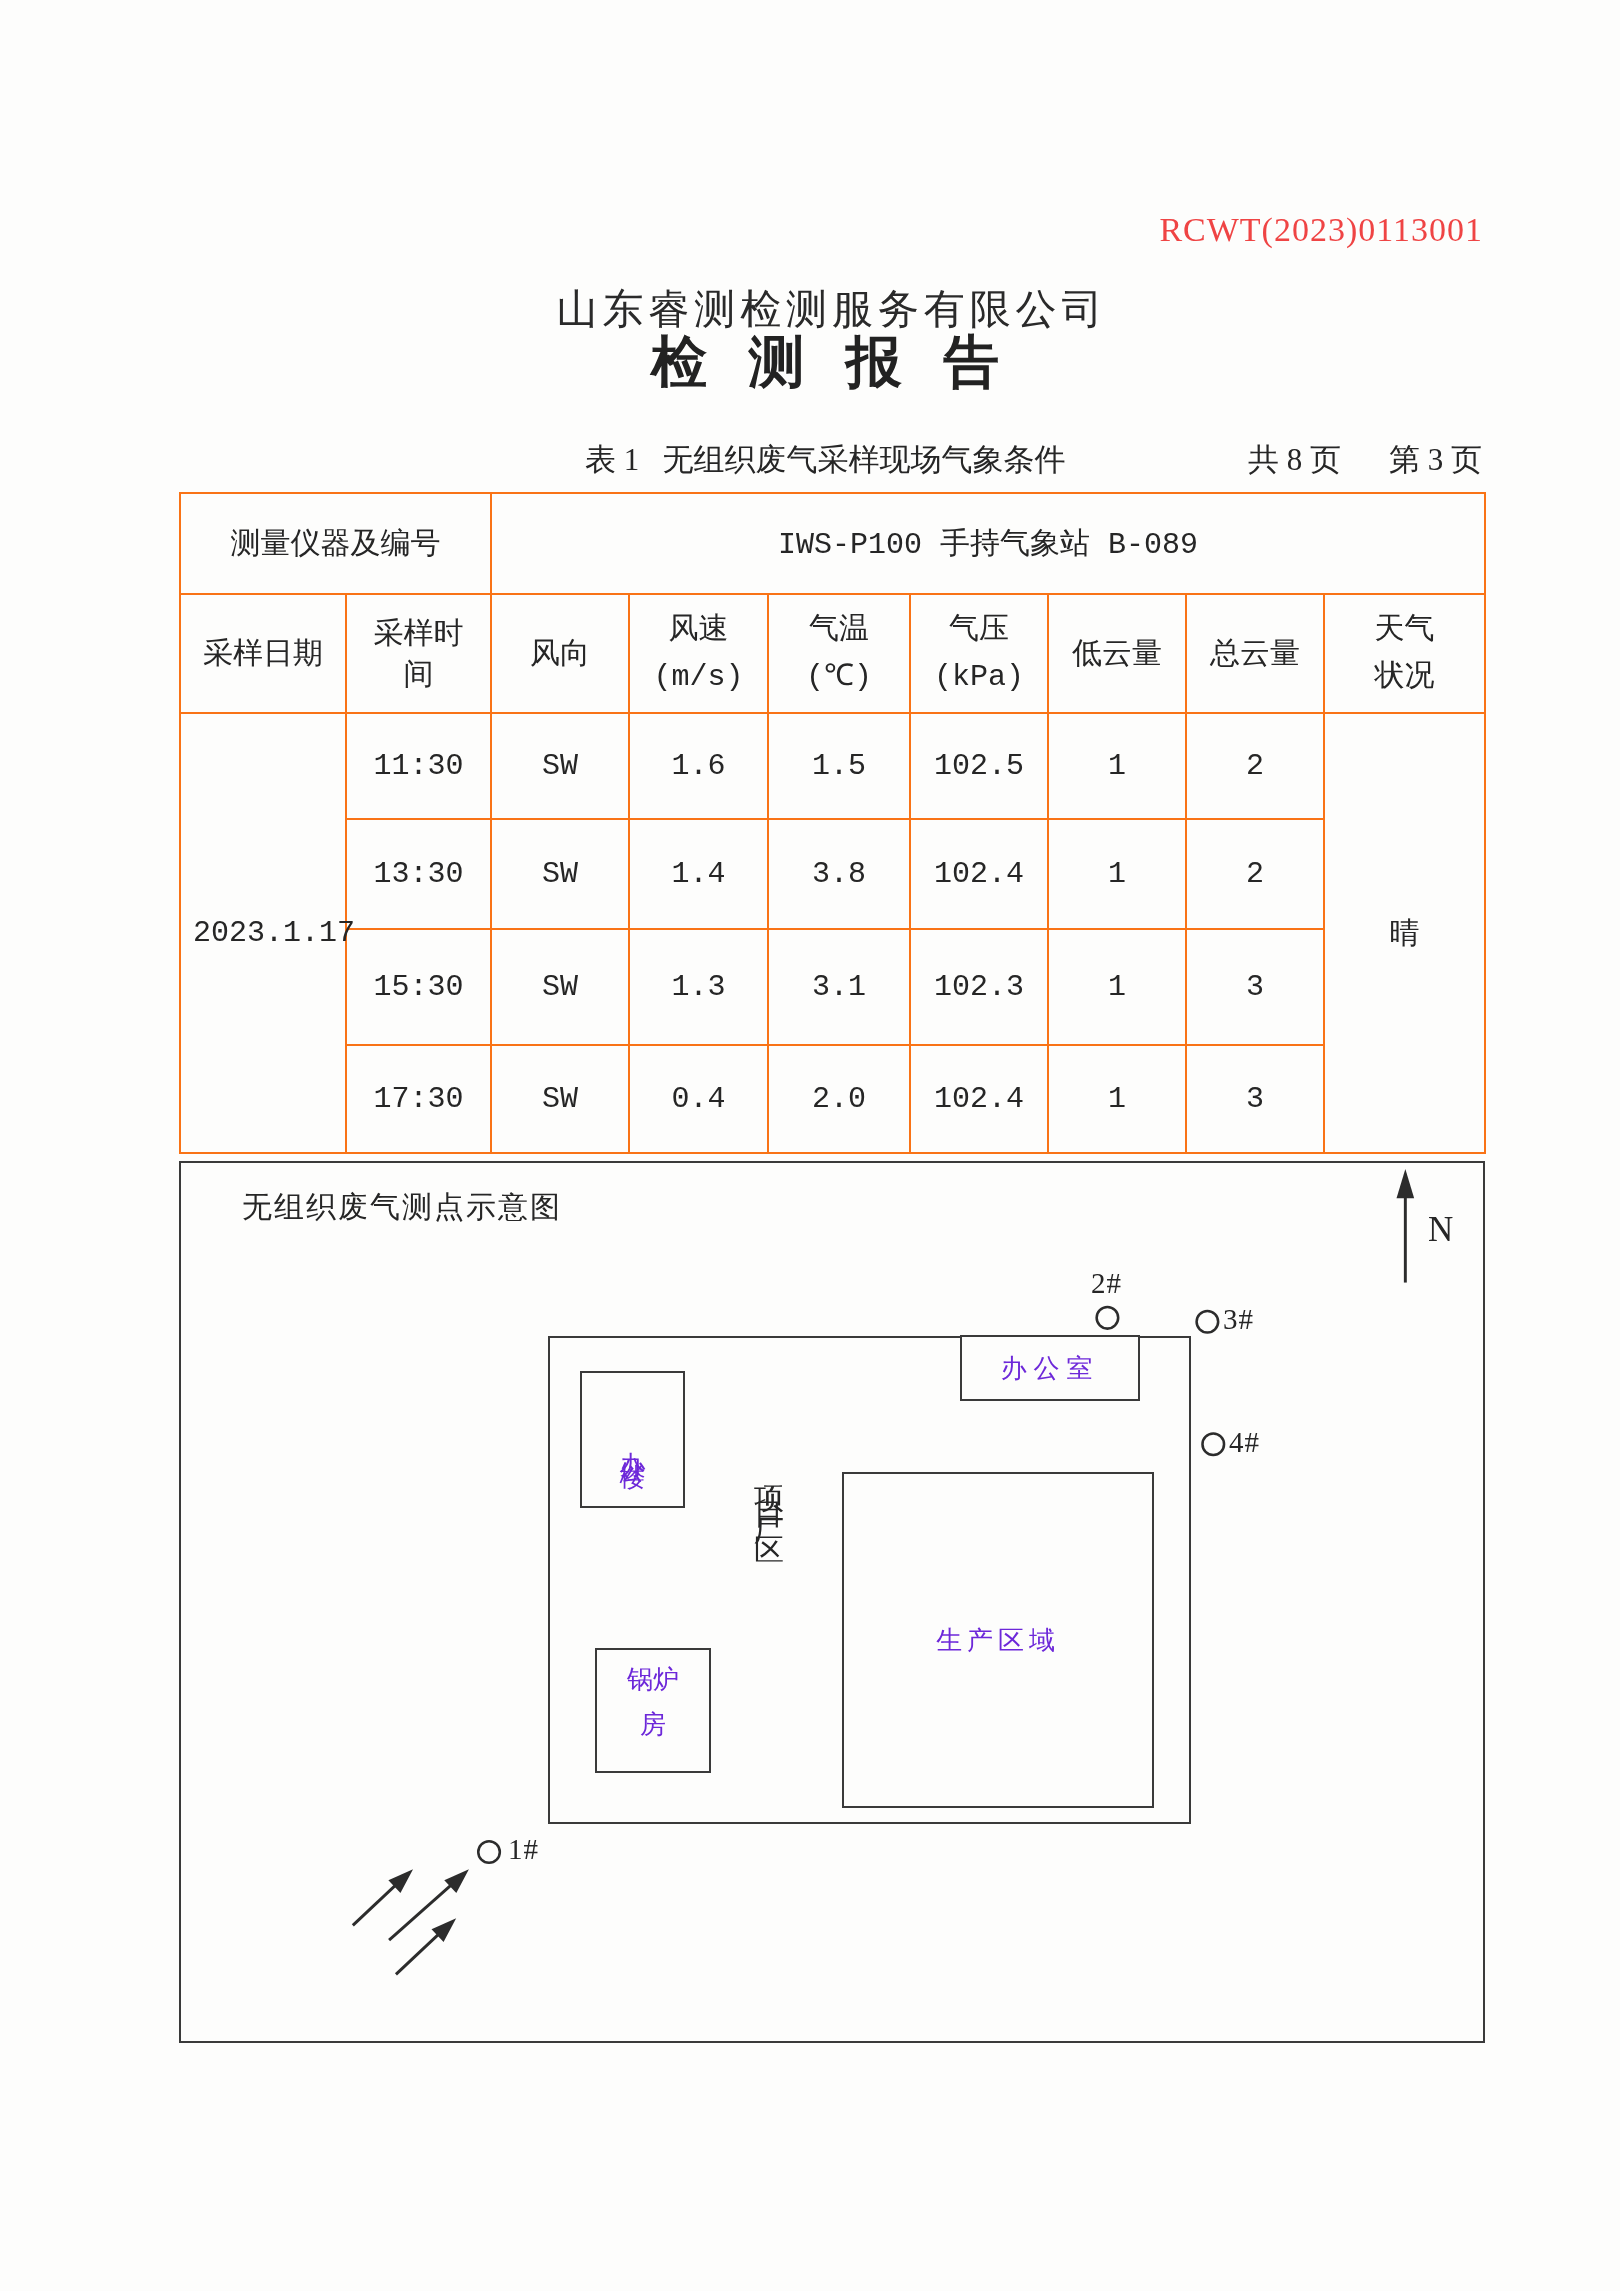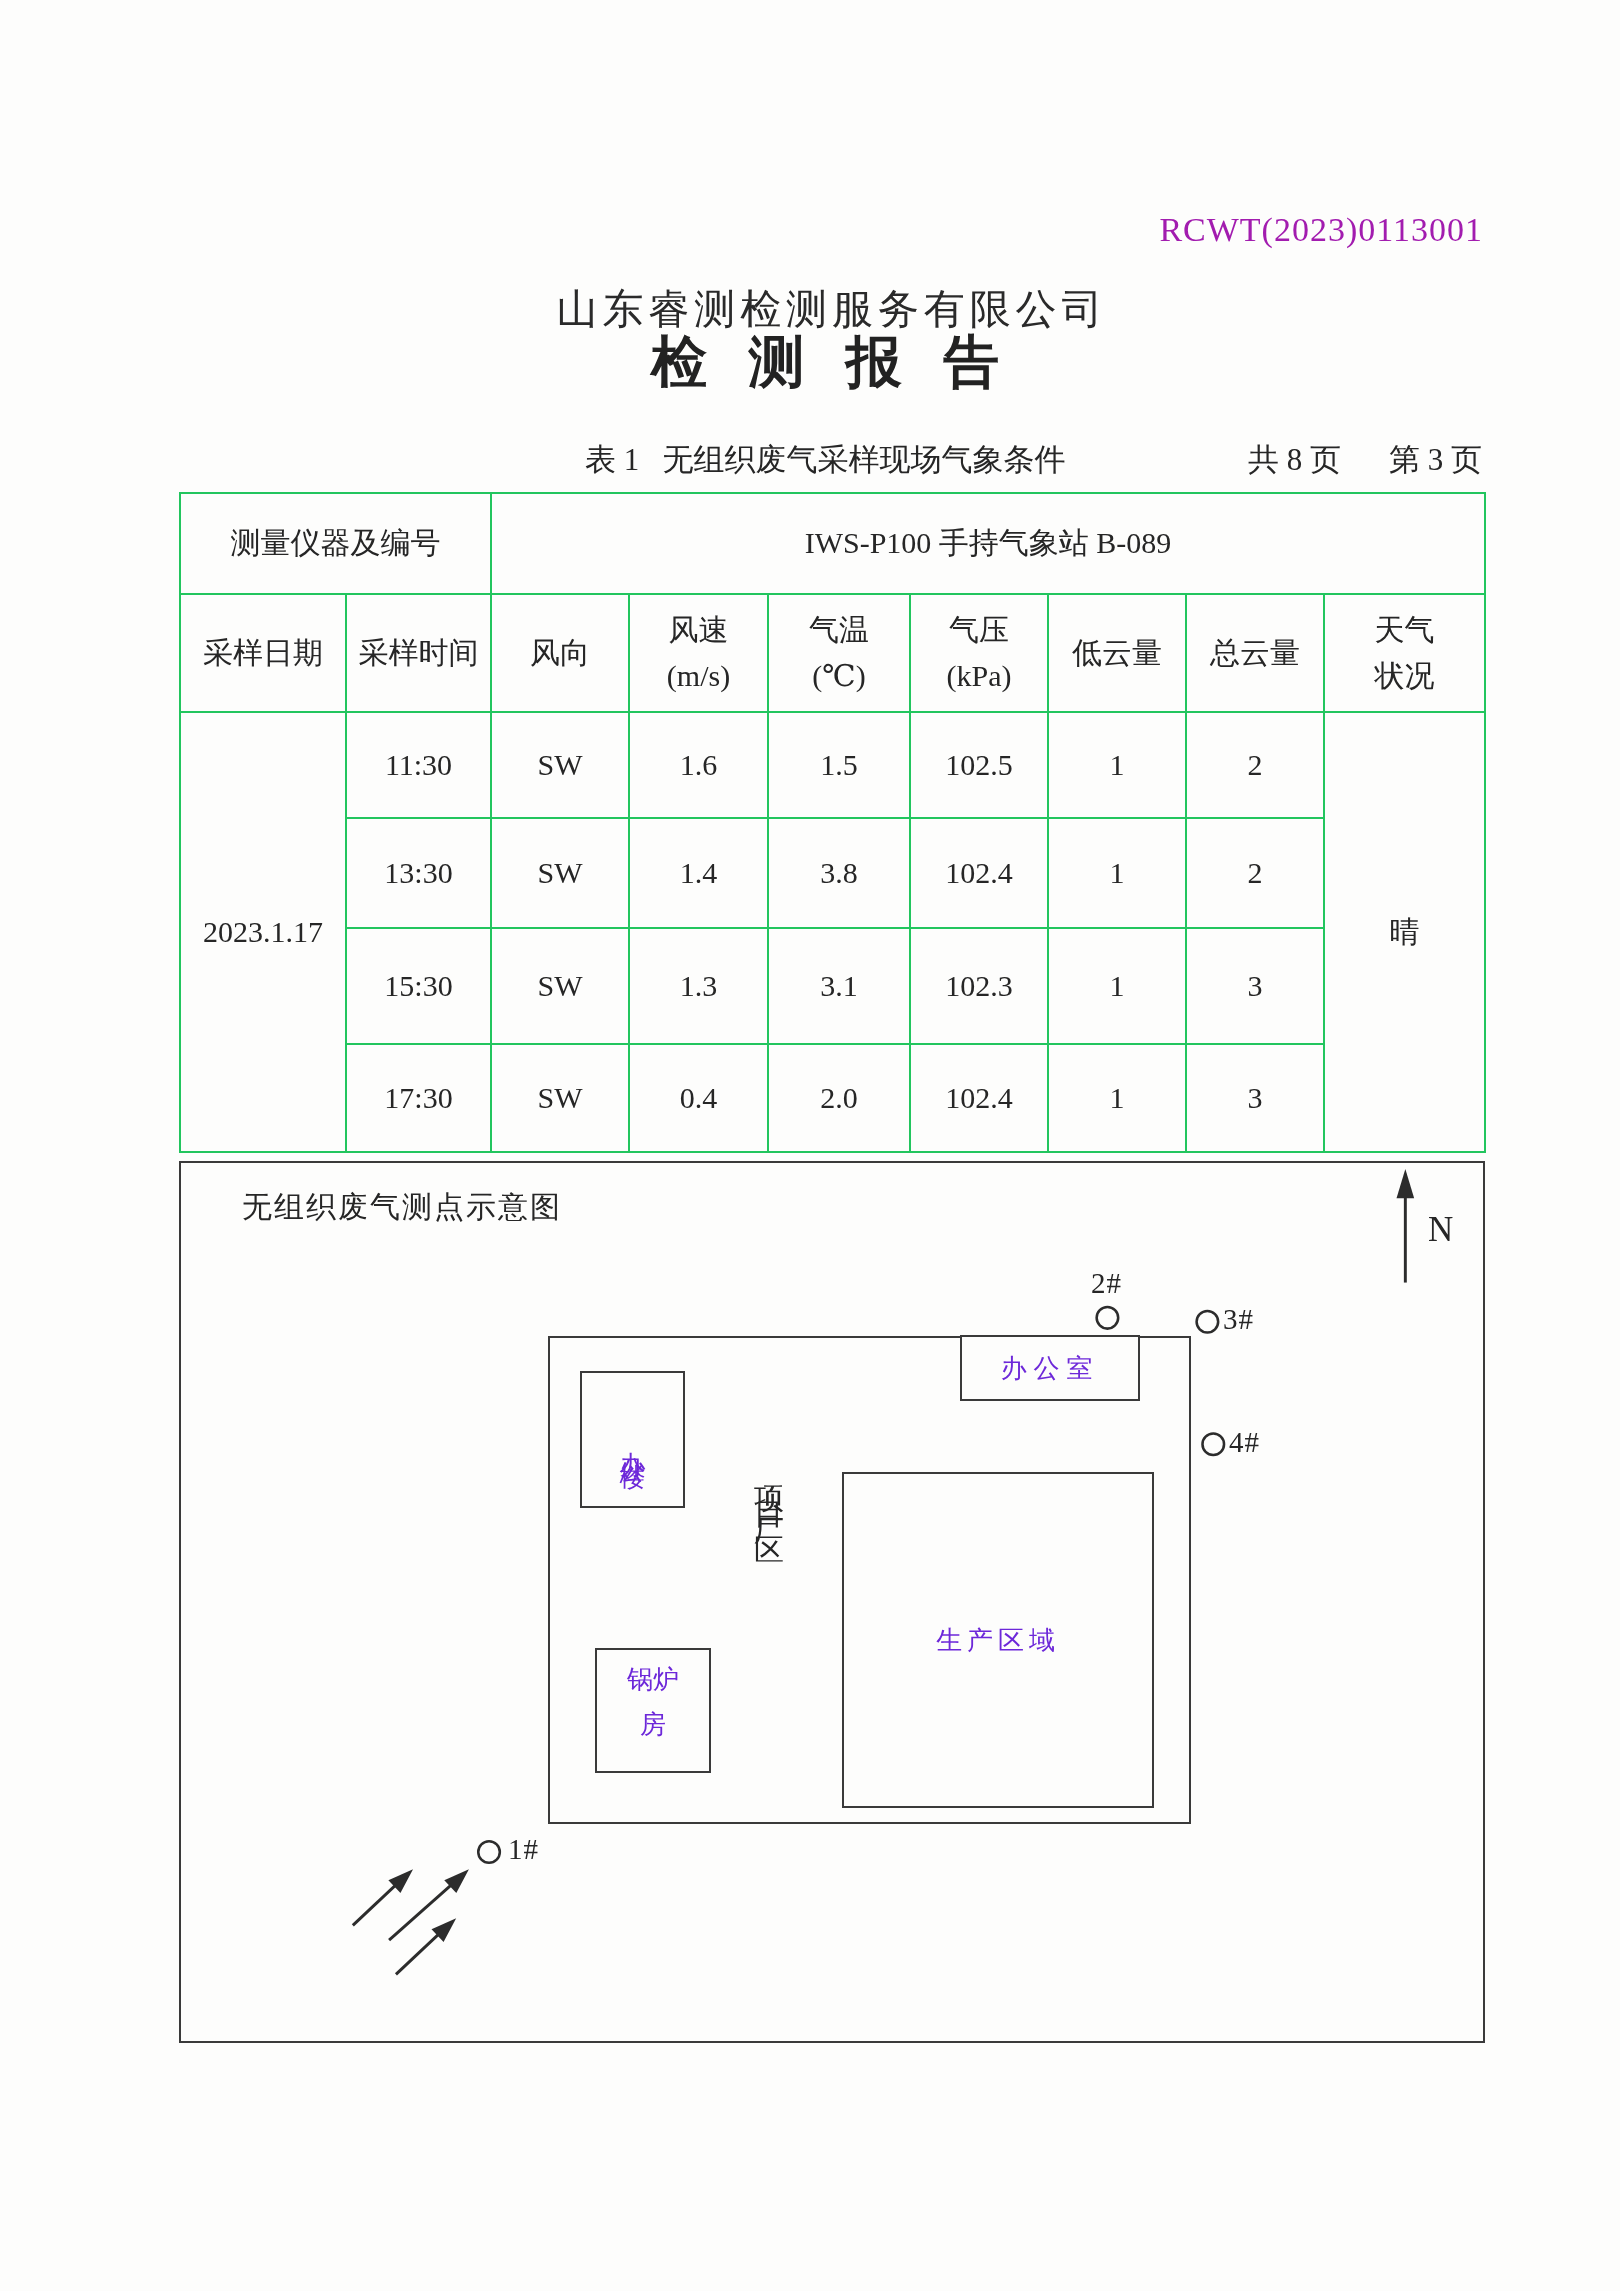--- a/index.html
+++ b/index.html
@@ -13,21 +13,21 @@
     background: #fdfdfc;
     overflow: hidden;
   }
 
   .report-no {
     position: absolute;
     top: 211px;
     right: 137px;
     font-size: 34px;
     letter-spacing: 1px;
-    color: #a21caf;
+    color: #ef4444;
   }
 
   .company-name {
     position: absolute;
     left: 179px;
     width: 1306px;
     top: 282px;
     text-align: center;
     font-size: 41px;
     letter-spacing: 4.9px;
@@ -63,24 +63,25 @@
     position: absolute;
     left: 179px;
     top: 492px;
     width: 1306px;
     border-collapse: collapse;
     table-layout: fixed;
     font-size: 30px;
     color: #262626;
   }
   table.weather-table td {
-    border: 2px solid #22c55e;
+    border: 2px solid #f97316;
     text-align: center;
     vertical-align: middle;
-    padding: 5px;
+    padding: 12px;
+    font-family: Liberation Mono, monospace;
   }
   .hdr2 { line-height: 1.55; }
 
   
   .diagram {
     position: absolute;
     left: 179px;
     top: 1161px;
     width: 1306px;
     height: 882px;

